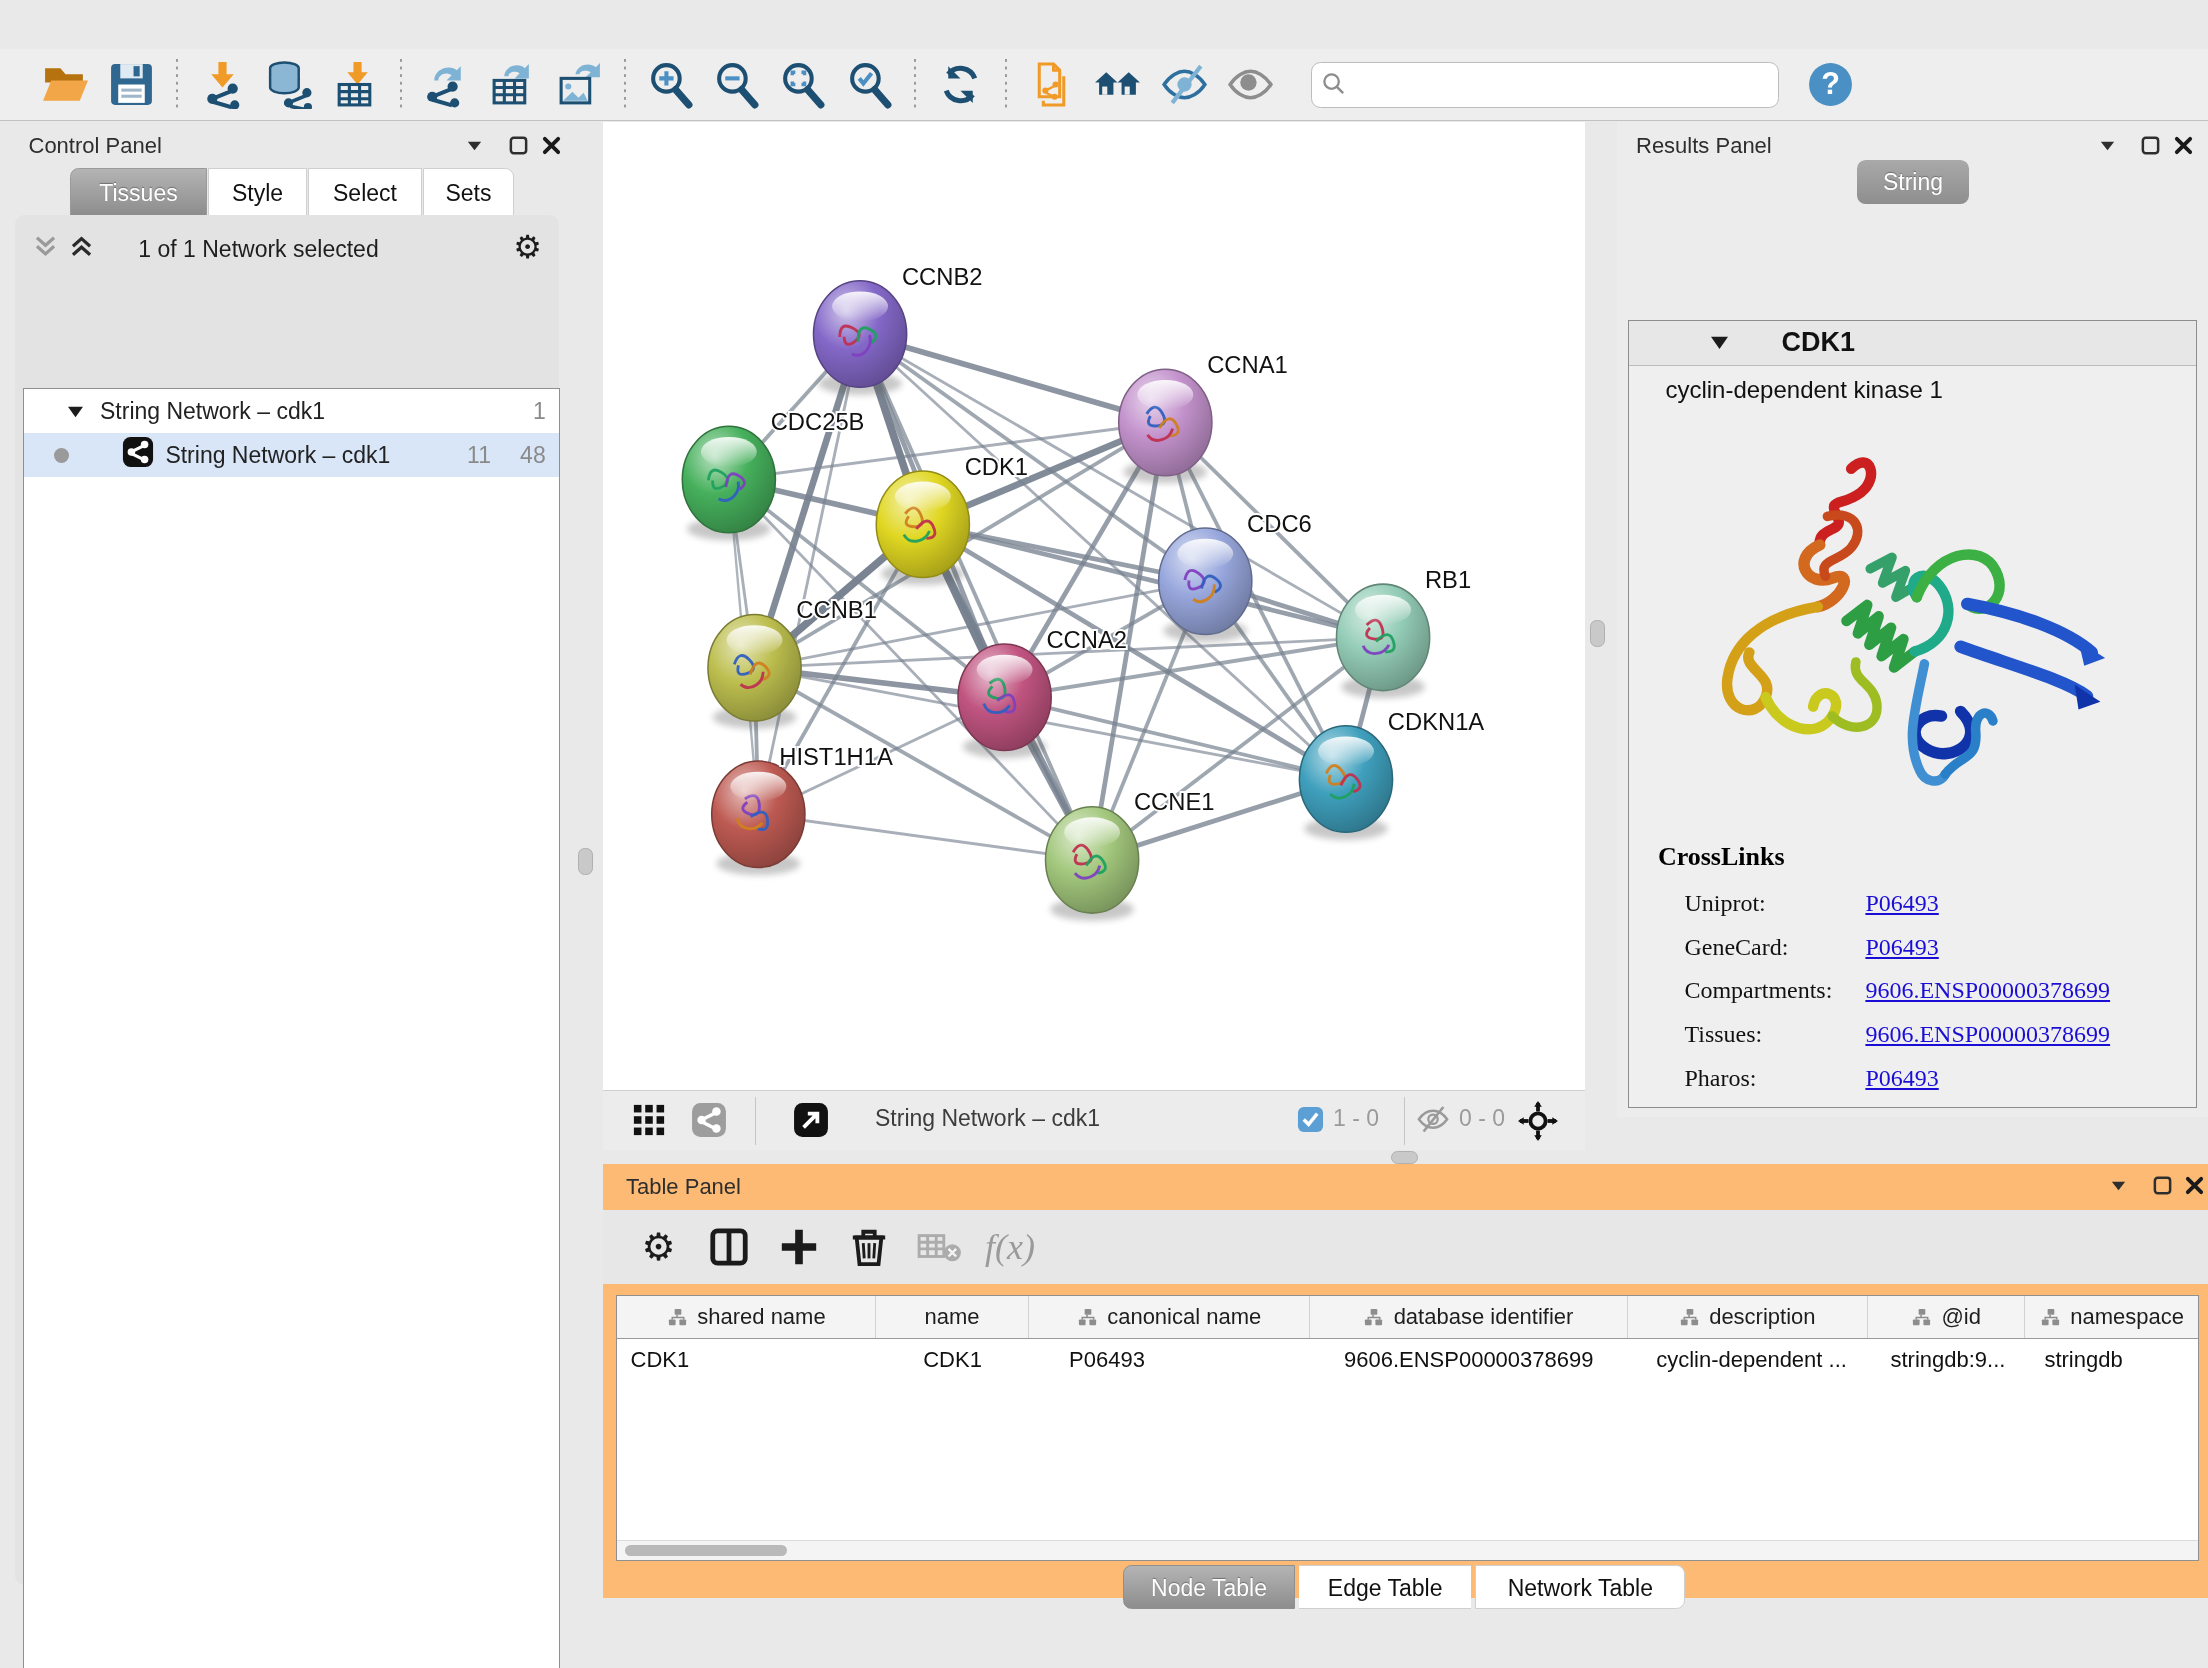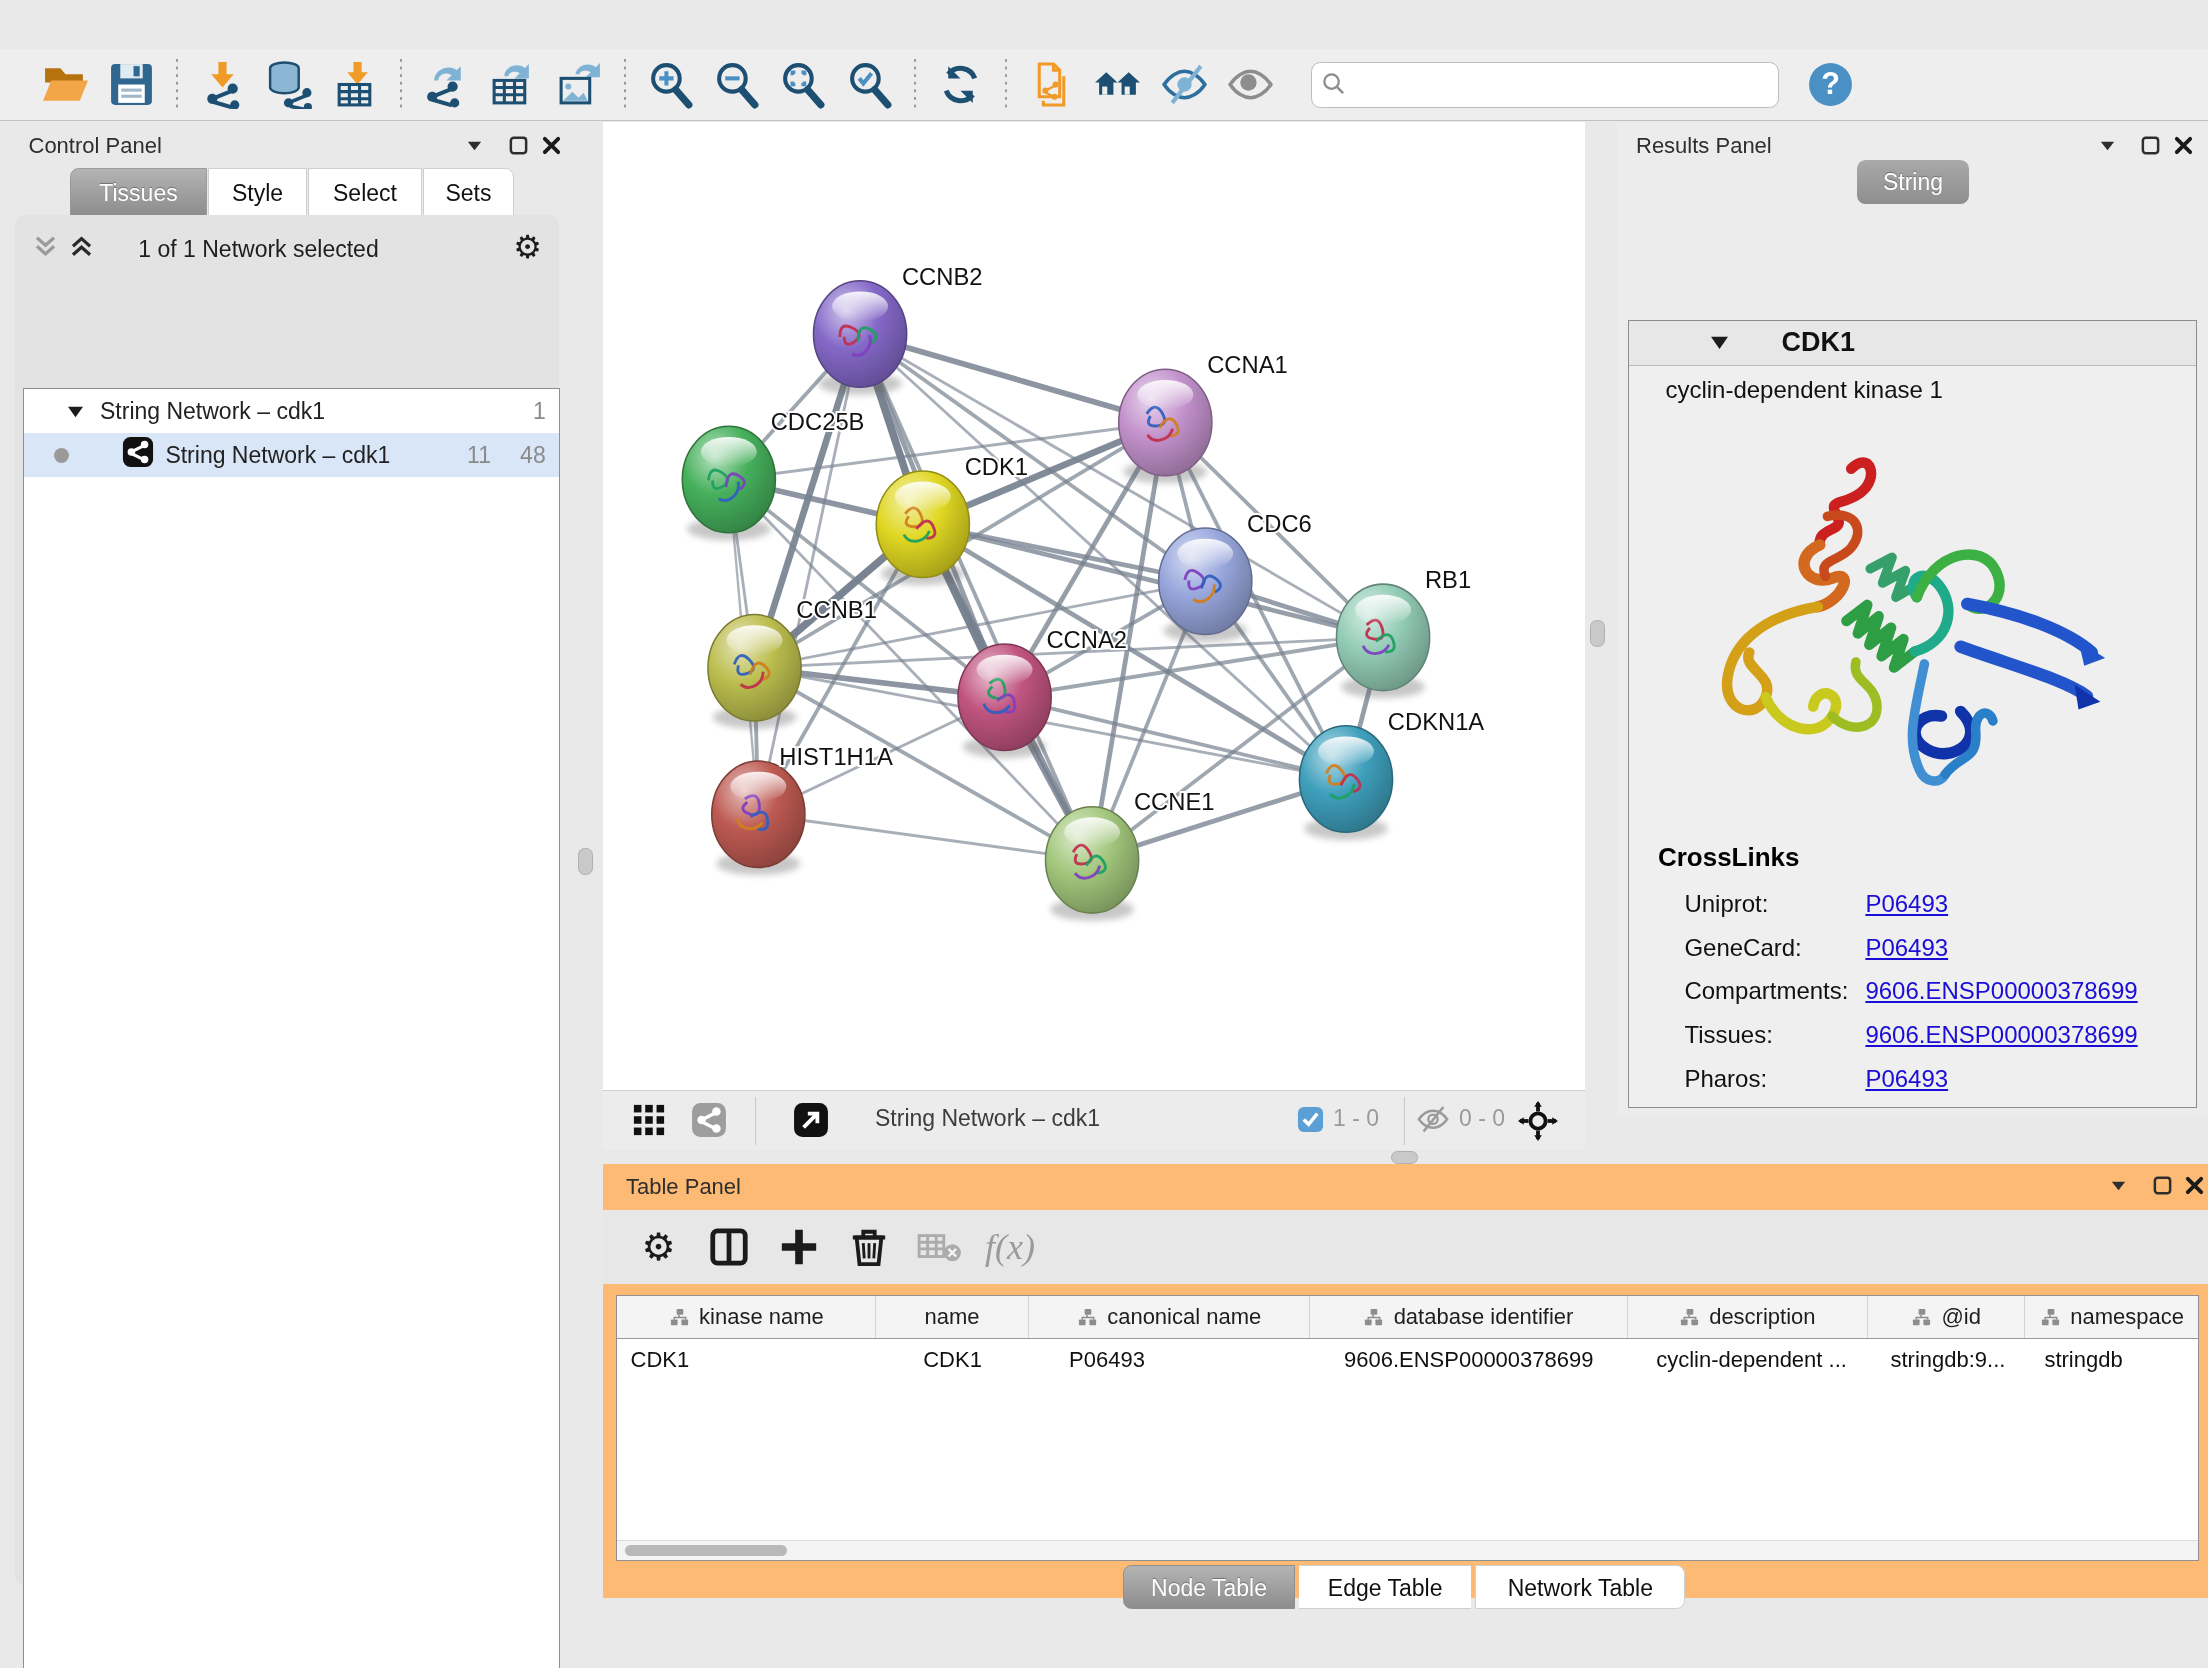--- a/index.html
+++ b/index.html
@@ -48,21 +48,21 @@
   .knob-h{width:25px;height:11.4px;border-radius:6.7px;}
   
   .rp{left:1617px;top:122px;width:592px;height:995px;background:#ececec;}
   .rp-tab{position:absolute;left:240px;top:38px;width:112px;height:44px;line-height:44px;text-align:center;
     border-radius:8.6px;background:linear-gradient(#a9a9a9,#8e8e8e);color:#fff;font-size:23px;text-shadow:0 -1px 1px #707070;}
   .rp-btnbox{position:absolute;left:11.4px;top:91px;width:567px;height:101px;border:1px solid #a5a5a5;background:#ececec;}
   .rp-btn{position:absolute;top:25px;height:48px;background:#fff;border:1px solid #b5b5b5;border-radius:8.6px;
     font-size:23px;color:#111;display:flex;align-items:center;justify-content:center;}
   .rp-box{position:absolute;left:11.4px;top:198px;width:567px;height:786px;border:1px solid #8d8d8d;background:#efefef;}
   .rp-entry-hdr{position:absolute;left:0;top:0;width:100%;height:44px;background:#e7e7e7;border-bottom:1px solid #bcbcbc;}
-  .serif{font-family:Liberation Sans, sans-serif;}
+  .serif{font-family:Liberation Serif, serif;}
   .xl-label{font-size:24px;color:#111;}
   .xl-link{font-size:24px;color:#1a0dd6;text-decoration:underline;}
   
   .tp{left:603px;top:1164px;width:1605px;height:434px;background:#fdba74;}
   .tp-toolbar{position:absolute;left:0px;top:46px;width:1605px;height:74px;background:#e7e7e7;
     display:flex;align-items:center;padding-left:27px;box-sizing:border-box;}
   .tp-ico{width:57px;height:51px;display:flex;align-items:center;justify-content:center;margin-right:13.3px;}
   .tbl{position:absolute;left:13.3px;top:131px;width:1581px;height:264px;background:#fff;border:1px solid #909090;overflow:hidden;}
   .tbl-hdr{display:flex;height:42px;background:#f4f4f4;border-bottom:1px solid #9a9a9a;}
   .th{display:flex;align-items:center;justify-content:center;gap:9.5px;font-size:22px;color:#1e1e1e;
@@ -740,21 +740,21 @@
       <div class="tbl-hdr">
         <div class="th" style="width:259px">
             <svg width="21" height="21" viewBox="0 0 22 22">
               <g fill="#8d8d8d">
                 <rect x="8" y="2" width="7" height="6" rx="1"></rect>
                 <rect x="2" y="13" width="7" height="6" rx="1"></rect>
                 <rect x="13" y="13" width="7" height="6" rx="1"></rect>
                 <path d="M10.5 8v3M5.5 13v-2h12v2" stroke="#8d8d8d" stroke-width="1.6" fill="none"></path>
               </g>
             </svg>
-            <span>kinase name</span>
+            <span>shared name</span>
           </div>
         <div class="th" style="width:153px">
             <span>name</span>
           </div>
         <div class="th" style="width:281px">
             <svg width="21" height="21" viewBox="0 0 22 22">
               <g fill="#8d8d8d">
                 <rect x="8" y="2" width="7" height="6" rx="1"></rect>
                 <rect x="2" y="13" width="7" height="6" rx="1"></rect>
                 <rect x="13" y="13" width="7" height="6" rx="1"></rect>

